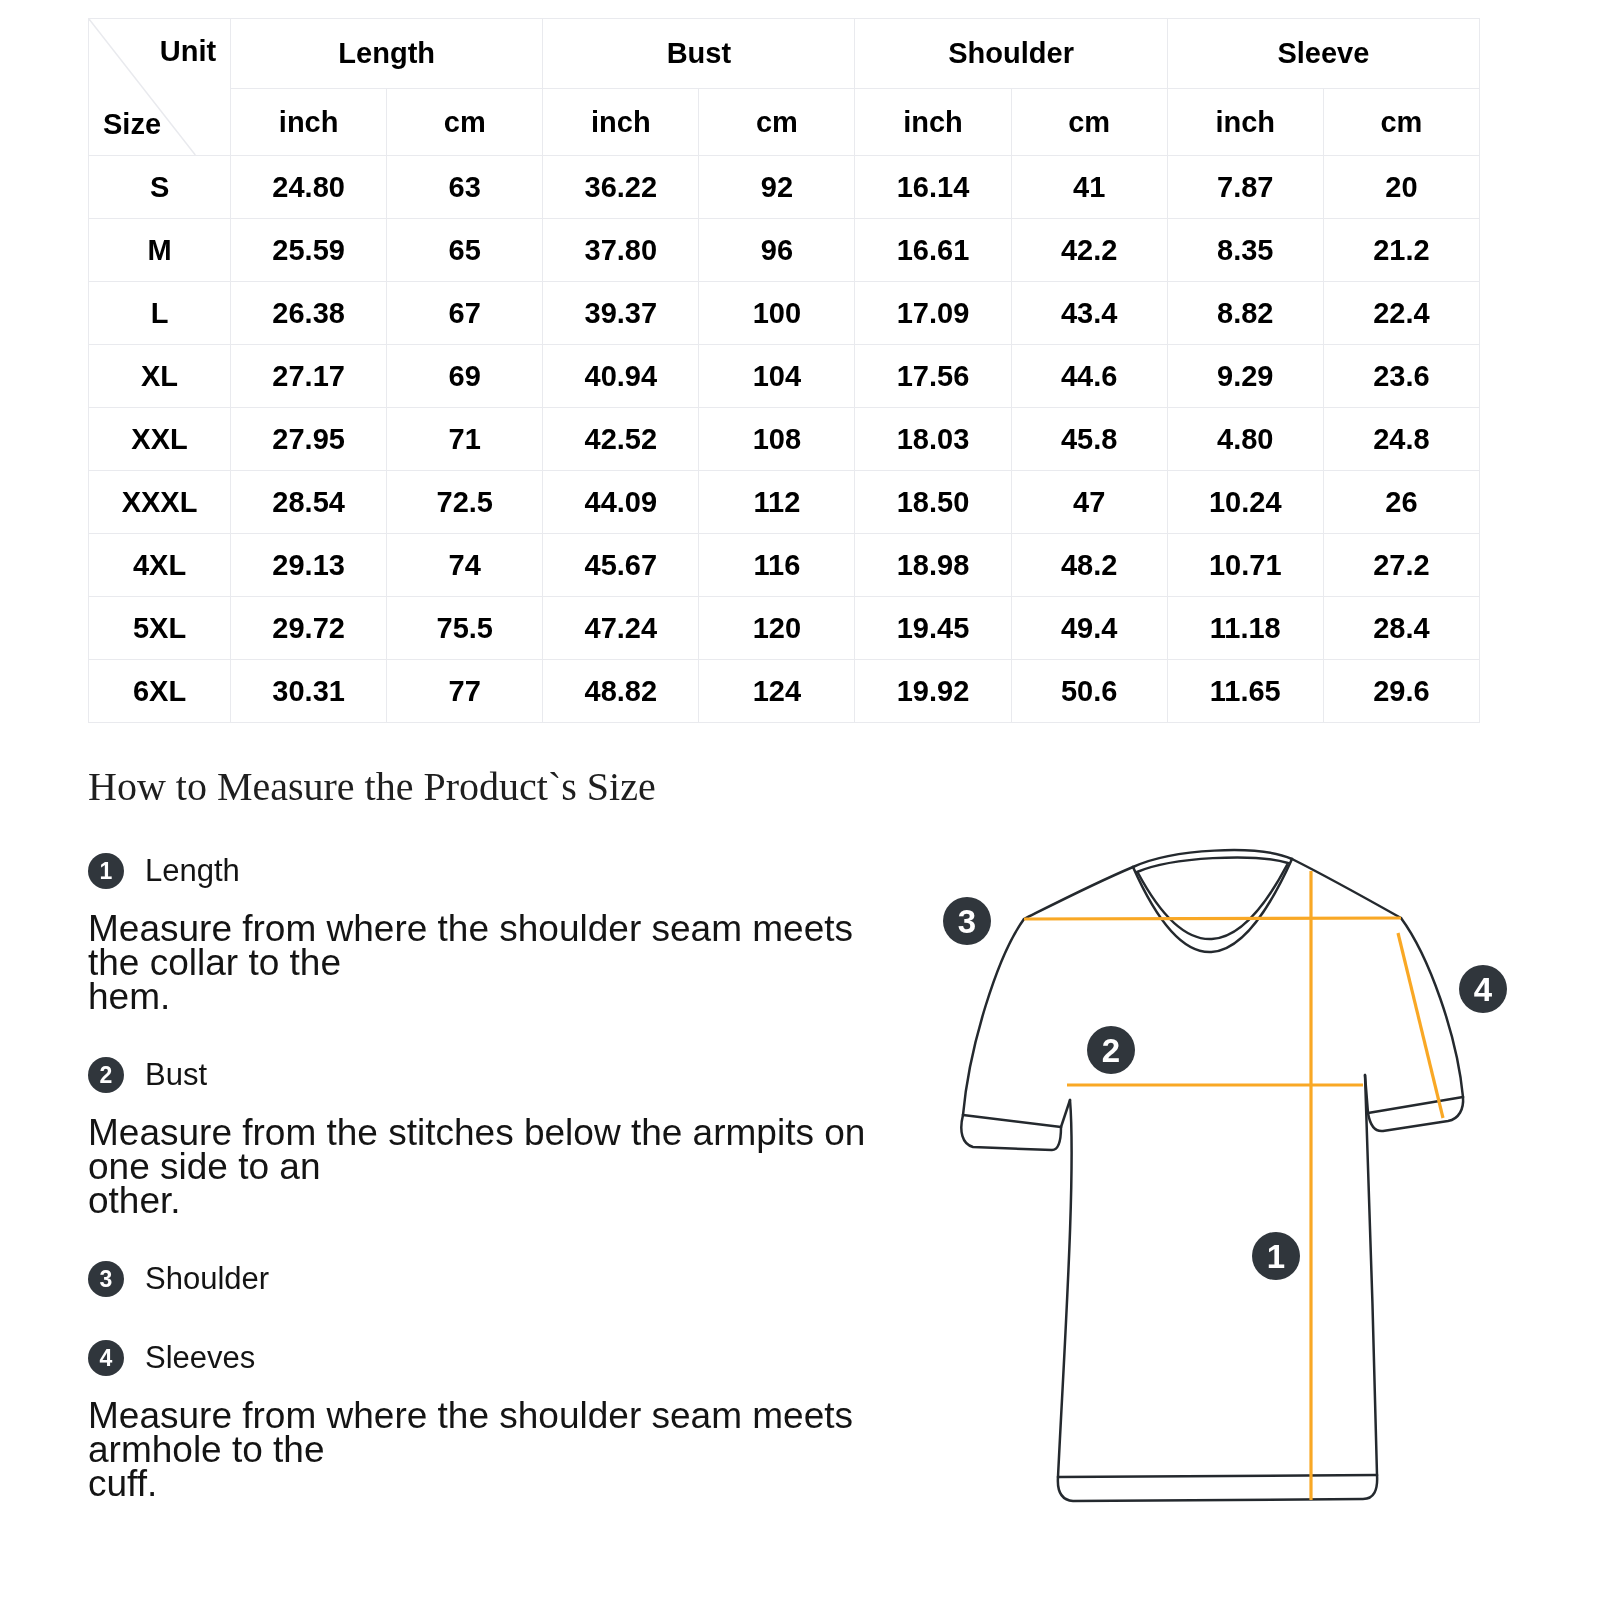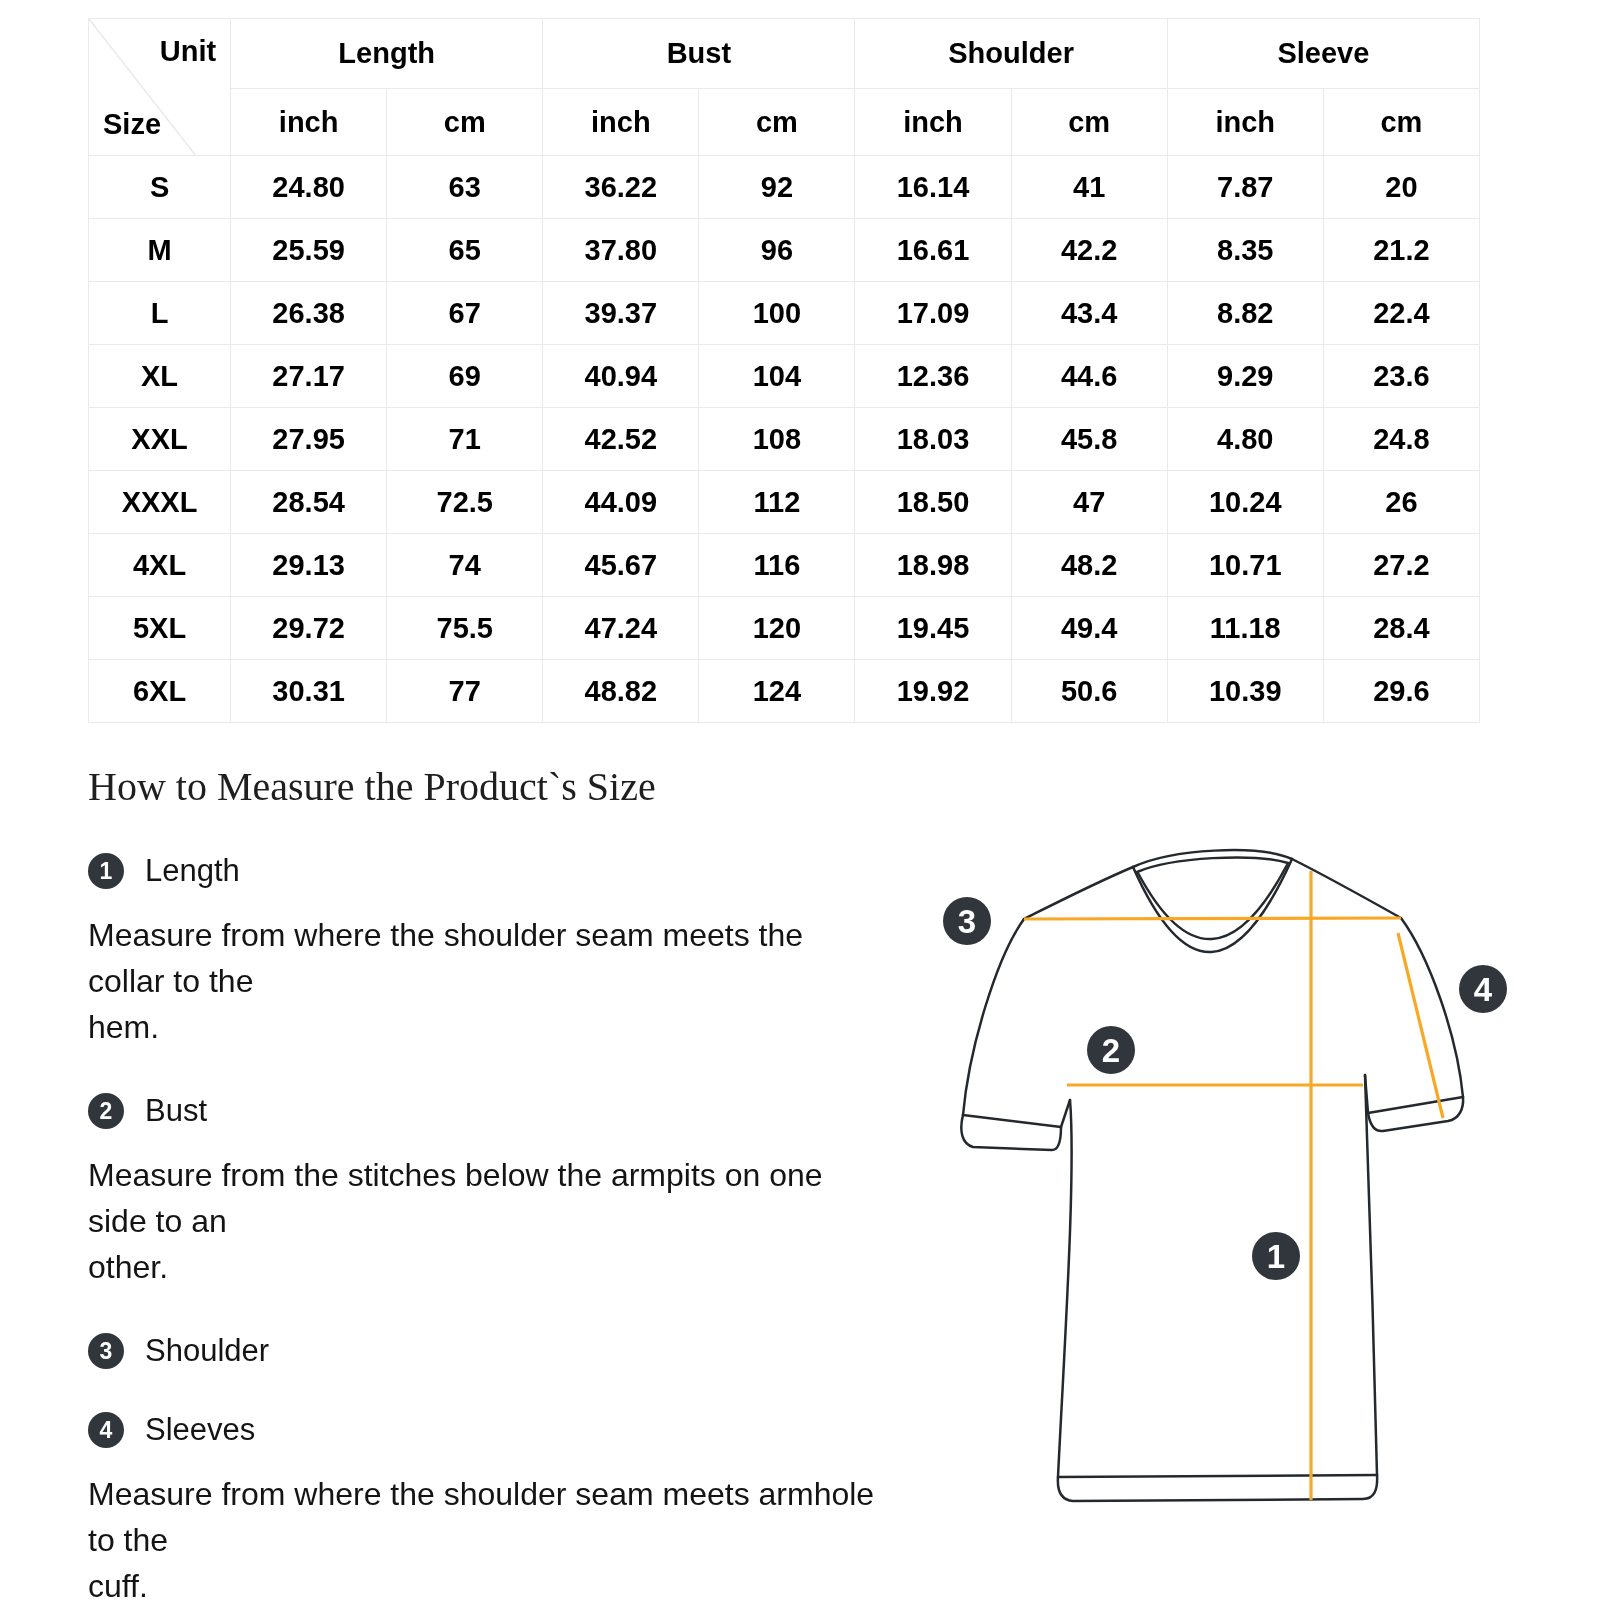--- a/index.html
+++ b/index.html
@@ -76,22 +76,22 @@
     font-size: 23px;
     font-weight: bold;
     display: flex;
     align-items: center;
     justify-content: center;
     flex: 0 0 36px;
   }
   .item-label { font-size: 31px; color: #141414; }
   .item-desc {
     margin-top: 23px;
-    font-size: 32px;
-    line-height: 46px;
+    font-size: 37px;
+    line-height: 34px;
     color: #141414;
     white-space: pre-line;
   }
 
   
   .diagram {
     position: absolute;
     left: 792px;
     top: 90px;
     width: 640px;
@@ -194,21 +194,21 @@
       <td>43.4</td>
       <td>8.82</td>
       <td>22.4</td>
     </tr>
     <tr class="data-row">
       <th>XL</th>
       <td>27.17</td>
       <td>69</td>
       <td>40.94</td>
       <td>104</td>
-      <td>12.36</td>
+      <td>17.56</td>
       <td>44.6</td>
       <td>9.29</td>
       <td>23.6</td>
     </tr>
     <tr class="data-row">
       <th>XXL</th>
       <td>27.95</td>
       <td>71</td>
       <td>42.52</td>
       <td>108</td>
@@ -251,21 +251,21 @@
       <td>28.4</td>
     </tr>
     <tr class="data-row">
       <th>6XL</th>
       <td>30.31</td>
       <td>77</td>
       <td>48.82</td>
       <td>124</td>
       <td>19.92</td>
       <td>50.6</td>
-      <td>10.39</td>
+      <td>11.65</td>
       <td>29.6</td>
     </tr>
     </tbody>
   </table>
 
 
   <div class="howto">
     <h2 class="howto-title">How to Measure the Product`s Size</h2>
 
     <div class="measure-list">

